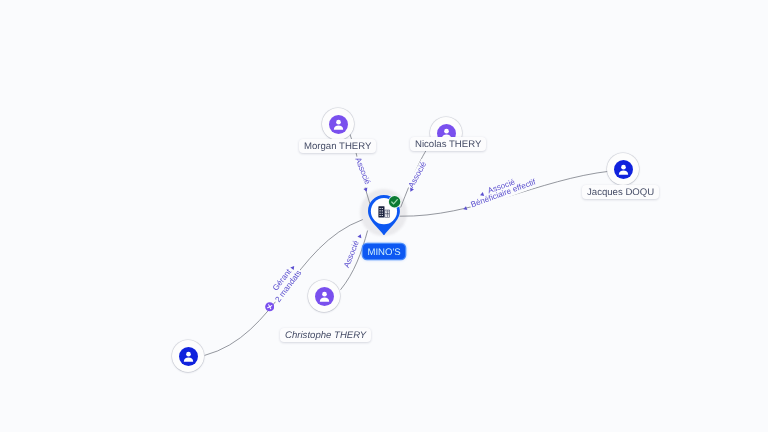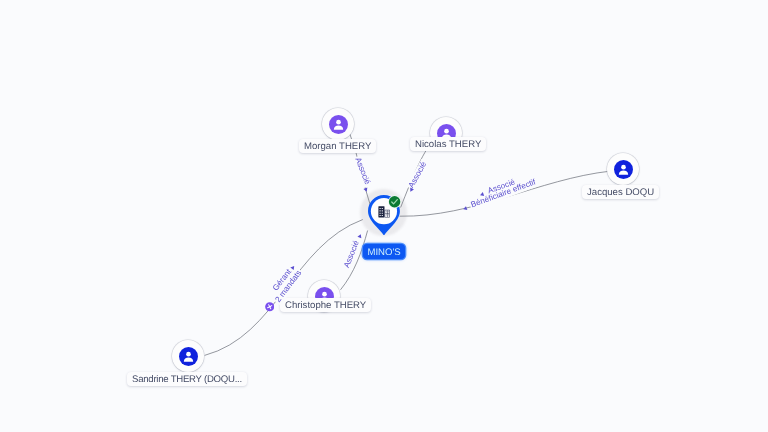--- a/index.html
+++ b/index.html
@@ -78,32 +78,31 @@
 
   <div class="pnode" style="left:308px;top:280px;">
     <div class="pnode-circle">
       <svg width="19" height="19" viewBox="0 0 24 24">
         <circle cx="12" cy="12" r="12" fill="#7a50ee"></circle>
         <circle cx="12" cy="9.1" r="2.95" fill="#fff"></circle>
         <path d="M6.1 18.5 C 6.1 15.2 8.7 13.4 12 13.4 C 15.3 13.4 17.9 15.2 17.9 18.5 Z" fill="#fff"></path>
       </svg>
     </div>
   </div>
-  <div class="nlabel" style="left:280px;top:298px;"><span>Christophe THERY</span></div>
+  <div class="nlabel" style="left:280px;top:328px;font-style:italic;"><span>Christophe THERY</span></div>
 
   <div class="pnode" style="left:172px;top:340px;">
     <div class="pnode-circle">
       <svg width="19" height="19" viewBox="0 0 24 24">
         <circle cx="12" cy="12" r="12" fill="#1022dd"></circle>
         <circle cx="12" cy="9.1" r="2.95" fill="#fff"></circle>
         <path d="M6.1 18.5 C 6.1 15.2 8.7 13.4 12 13.4 C 15.3 13.4 17.9 15.2 17.9 18.5 Z" fill="#fff"></path>
       </svg>
     </div>
   </div>
-  <div class="nlabel" style="left:127.3px;top:371.5px;letter-spacing:-0.25px;"><span>Sandrine THERY (DOQU...</span></div>
 
   <svg style="position:absolute;left:367.8px;top:194.7px;" width="31.9" height="40.6" viewBox="0 0 31.9 40.6">
     <path d="M15.95 0 C 7.14 0 0 7.14 0 15.95 C 0 21.8 3.9 26.8 8.2 31.5 C 11.2 34.8 14.3 37.9 15.95 40.6 C 17.6 37.9 20.7 34.8 23.7 31.5 C 28.0 26.8 31.9 21.8 31.9 15.95 C 31.9 7.14 24.76 0 15.95 0 Z" fill="#0d58f2"></path>
     <circle cx="15.95" cy="16.2" r="13.1" fill="#fefefe"></circle>
   </svg>
   <svg style="position:absolute;left:377.6px;top:206.4px;" width="12.2" height="11.8" viewBox="0 0 12.2 11.8">
     <g>
       <rect x="0.4" y="0.35" width="6.1" height="11.1" rx="0.35" fill="#1d2440"></rect>
       <g fill="#fcfcff">
         <rect x="1.55" y="2.0" width="1.1" height="1.1" rx="0.15"></rect>

